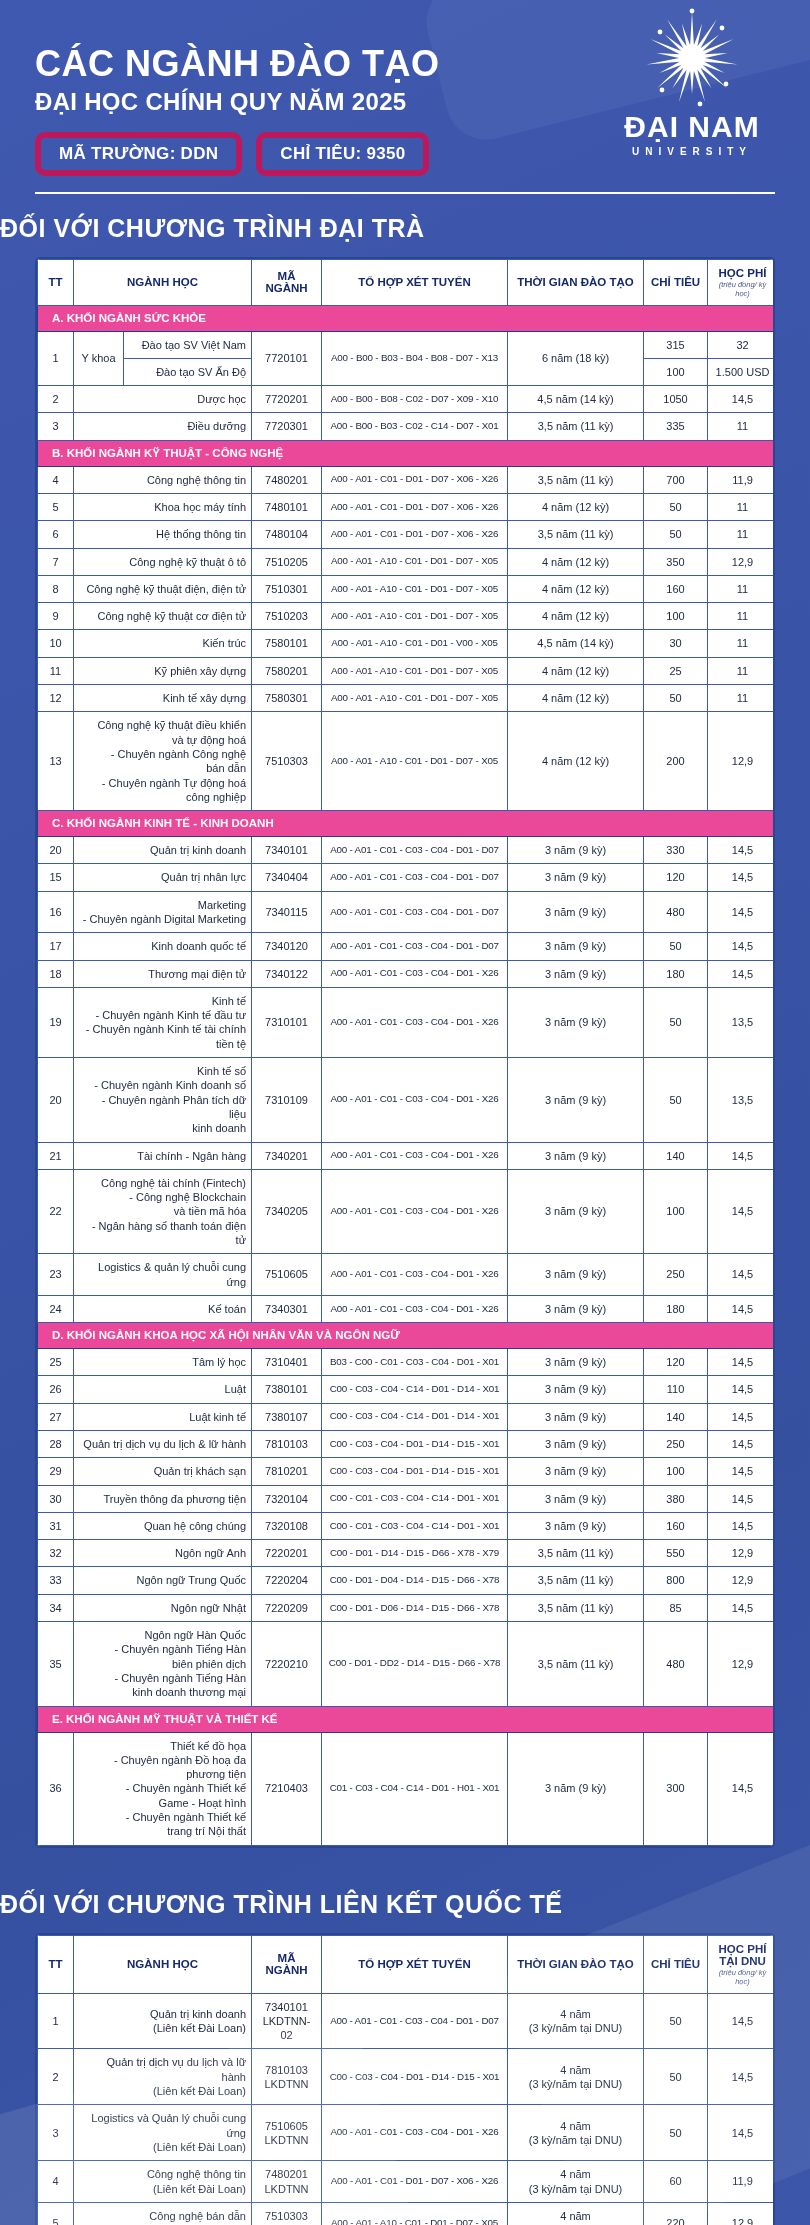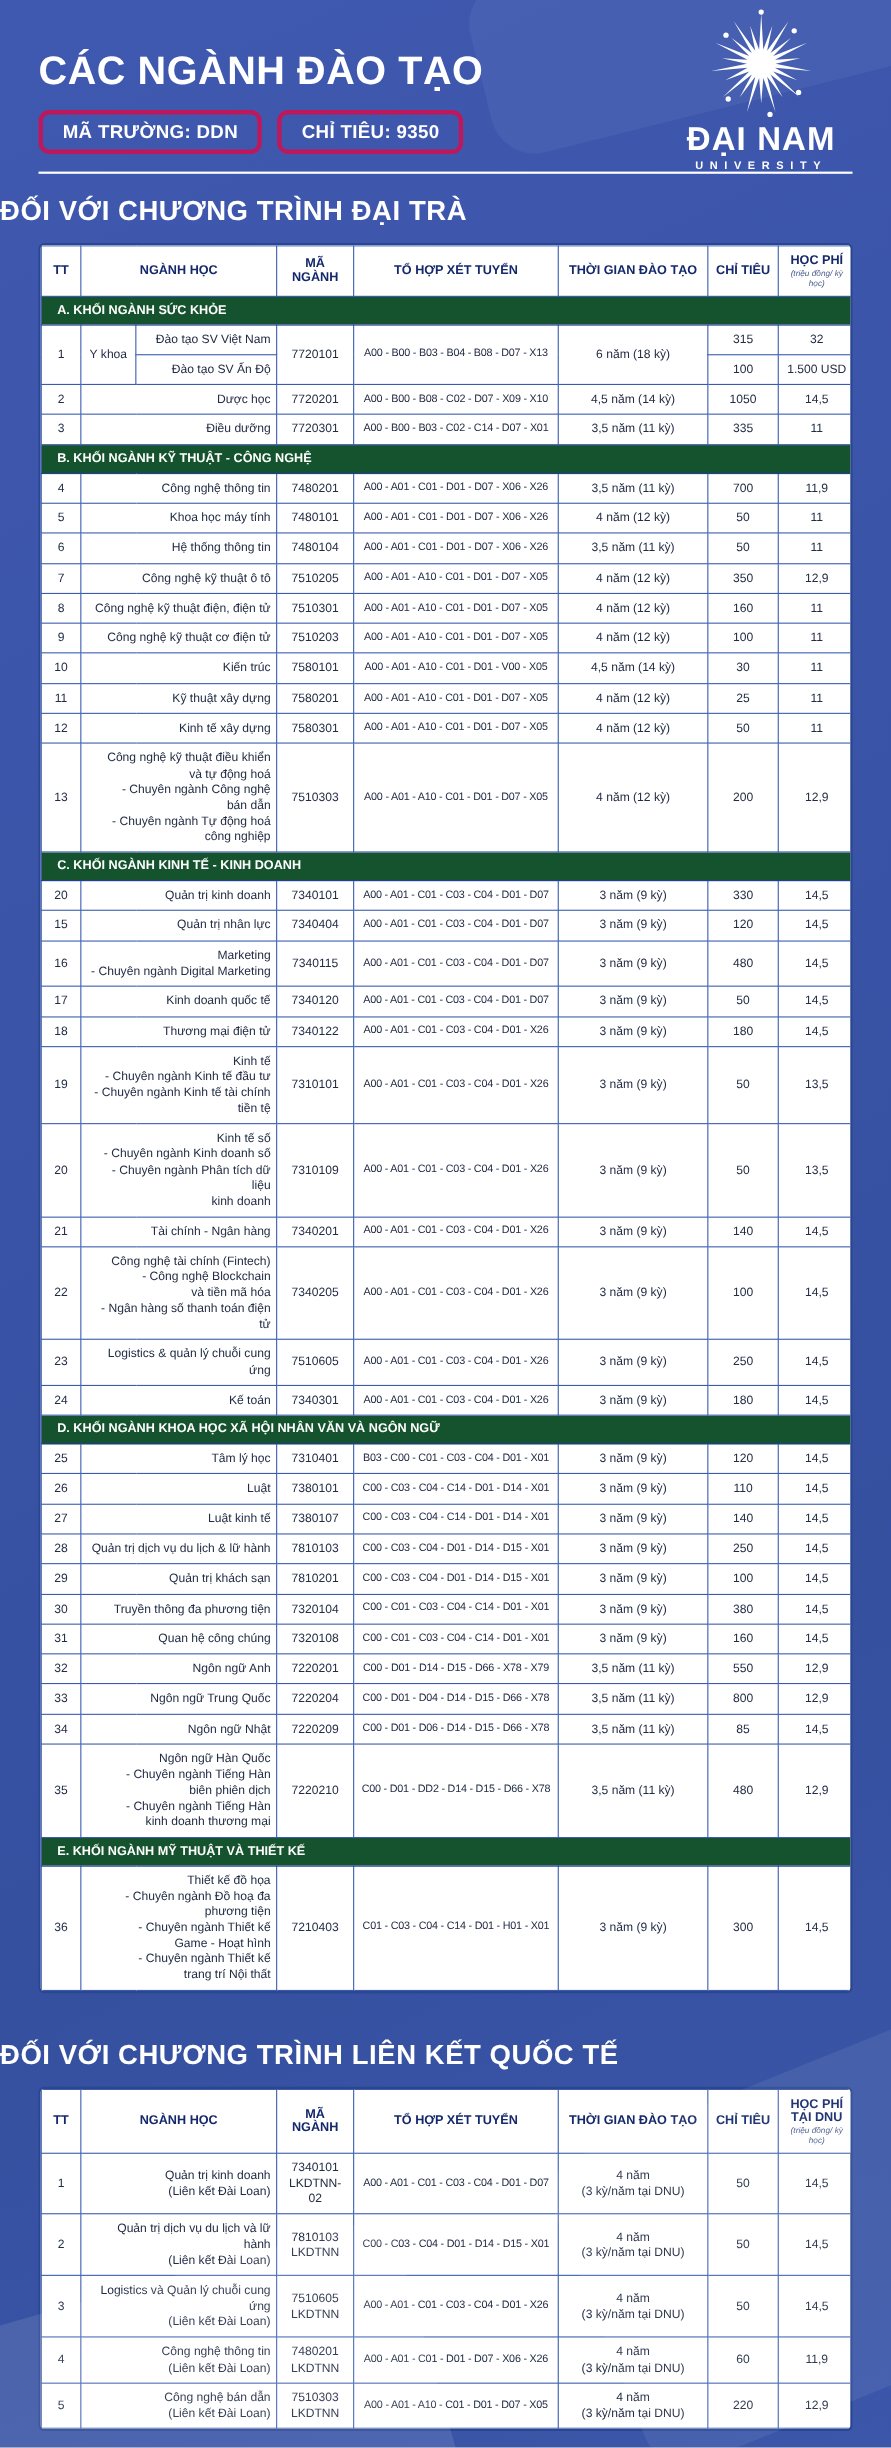--- a/index.html
+++ b/index.html
@@ -10,49 +10,50 @@
   }
   .decor{position:absolute;background:rgba(255,255,255,.10);pointer-events:none;}
   .decor.d1{width:560px;height:260px;left:-160px;bottom:-120px;transform:rotate(-16deg);border-radius:40px;}
   .decor.d2{width:420px;height:300px;right:-140px;bottom:40px;transform:rotate(-22deg);border-radius:40px;background:rgba(255,255,255,.07);}
   .decor.d3{width:500px;height:160px;right:-120px;top:-70px;transform:rotate(-14deg);border-radius:40px;background:rgba(255,255,255,.05);}
 
   .hdr{position:relative;padding:44px 35px 0 35px;color:#fff;}
   .hdr-title1{font-size:36px;font-weight:800;letter-spacing:.5px;line-height:1.1;}
   .hdr-title2{font-size:24px;font-weight:800;margin-top:4px;letter-spacing:.3px;}
   .badges{display:flex;gap:14px;margin-top:16px;}
-  .badge{border:4px solid #be185d;border-radius:10px;padding:6px 18px;font-size:17px;font-weight:800;letter-spacing:.3px;}
+  .badge{border:6px solid #be185d;border-radius:10px;padding:6px 18px;font-size:17px;font-weight:800;letter-spacing:.3px;}
   .logo{position:absolute;right:38px;top:8px;width:160px;text-align:center;}
   .logo svg{display:block;margin:0 auto;}
   .logo-name{font-size:30px;font-weight:800;letter-spacing:1px;color:#fff;margin-top:2px;}
   .logo-sub{font-size:10px;font-weight:700;letter-spacing:6px;color:#fff;margin-top:2px;}
   .divider{height:2px;background:#fff;margin:16px 35px 0 35px;}
 
   .sec-title{color:#fff;text-align:left;font-size:25px;font-weight:800;letter-spacing:.5px;margin:20px 0 14px 0;}
 
   .tbl-wrap{margin:0 35px;background:#fff;border:2px solid #2a4690;border-radius:5px;overflow:hidden;}
   table{width:100%;border-collapse:collapse;table-layout:fixed;}
   th,td{border:1.5px solid #3b5cae;vertical-align:middle;}
   thead th{padding:7px 3px;font-size:11.5px;font-weight:800;color:#14286b;text-align:center;background:#fff;}
   .fee-note{font-size:7.5px;font-style:italic;font-weight:400;color:#4a5a8c;margin-top:1px;}
   td{padding:6px 5px;font-size:11px;color:#222c44;text-align:center;line-height:1.3;}
   td.l{text-align:right;padding-left:8px;}
   td.pre{white-space:pre-line;}
   td.combo{font-size:9.8px;letter-spacing:-.2px;}
-  tr.band td{background:#14532d;color:#fff;font-weight:800;text-align:left;padding:5px 5px 5px 14px;font-size:11.5px;border-color:#1d3e99;}
+  tr.band td{background:#ec4899;color:#fff;font-weight:800;text-align:left;padding:5px 5px 5px 14px;font-size:11.5px;border-color:#1d3e99;}
 </style>
 </head>
 <body>
 
 <div class="decor d3"></div>
 <div class="decor d1"></div>
 <div class="decor d2"></div>
 
 <div class="hdr">
   <div class="hdr-title1">CÁC NGÀNH ĐÀO TẠO</div>
+  <div class="hdr-title2">ĐẠI HỌC CHÍNH QUY NĂM 2025</div>
   <div class="badges">
     <div class="badge">MÃ TRƯỜNG: DDN</div>
     <div class="badge">CHỈ TIÊU: 9350</div>
   </div>
   <div class="logo">
     <svg id="starburst" width="100" height="100" viewBox="-50 -50 100 100">
       <g fill="#ffffff">
           <polygon points="0.0,-46.0 1.9,-12.9 10.1,-34.5 5.4,-11.8 24.9,-38.7 8.5,-9.8 27.2,-23.6 10.9,-7.0 41.8,-19.1 12.5,-3.7 35.6,-5.1 13.0,-0.0 45.5,6.5 12.5,3.7 32.7,15.0 10.9,7.0 34.8,30.1 8.5,9.8 19.5,30.3 5.4,11.8 13.0,44.1 1.9,12.9 0.0,36.0 -1.9,12.9 -13.0,44.1 -5.4,11.8 -19.5,30.3 -8.5,9.8 -34.8,30.1 -10.9,7.0 -32.7,15.0 -12.5,3.7 -45.5,6.5 -13.0,0.0 -35.6,-5.1 -12.5,-3.7 -41.8,-19.1 -10.9,-7.0 -27.2,-23.6 -8.5,-9.8 -24.9,-38.7 -5.4,-11.8 -10.1,-34.5 -1.9,-12.9"></polygon>
           <circle cx="30" cy="-30" r="2.4"></circle>
           <circle cx="-32" cy="-26" r="2.4"></circle>
@@ -194,21 +195,21 @@
           <td>10</td>
           <td class="l pre" colspan="2">Kiến trúc</td>
           <td class="pre">7580101</td>
           <td class="combo">A00 - A01 - A10 - C01 - D01 - V00 - X05</td>
           <td class="pre">4,5 năm (14 kỳ)</td>
           <td>30</td>
           <td>11</td>
         </tr>
         <tr>
           <td>11</td>
-          <td class="l pre" colspan="2">Kỹ thuật xây dựng</td>
+          <td class="l pre" colspan="2">Kỹ phiên xây dựng</td>
           <td class="pre">7580201</td>
           <td class="combo">A00 - A01 - A10 - C01 - D01 - D07 - X05</td>
           <td class="pre">4 năm (12 kỳ)</td>
           <td>25</td>
           <td>11</td>
         </tr>
         <tr>
           <td>12</td>
           <td class="l pre" colspan="2">Kinh tế xây dựng</td>
           <td class="pre">7580301</td>

